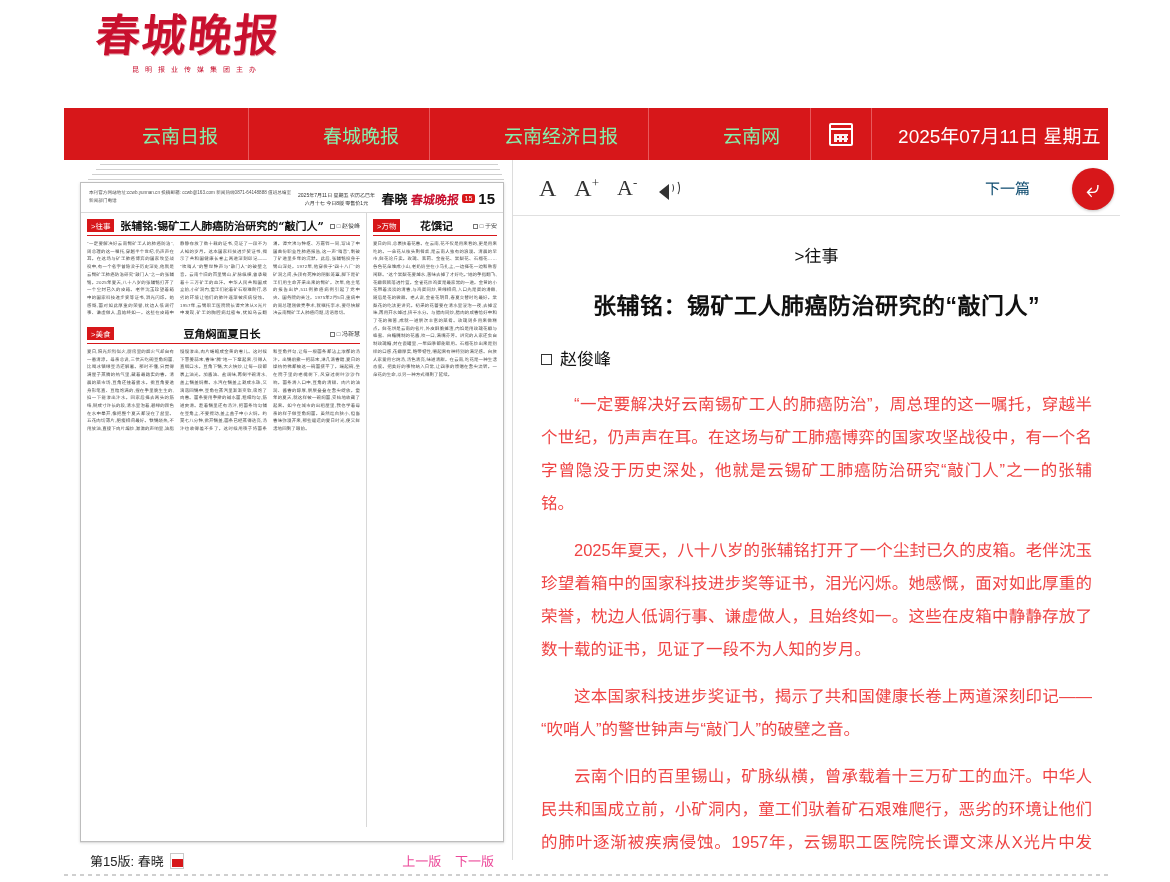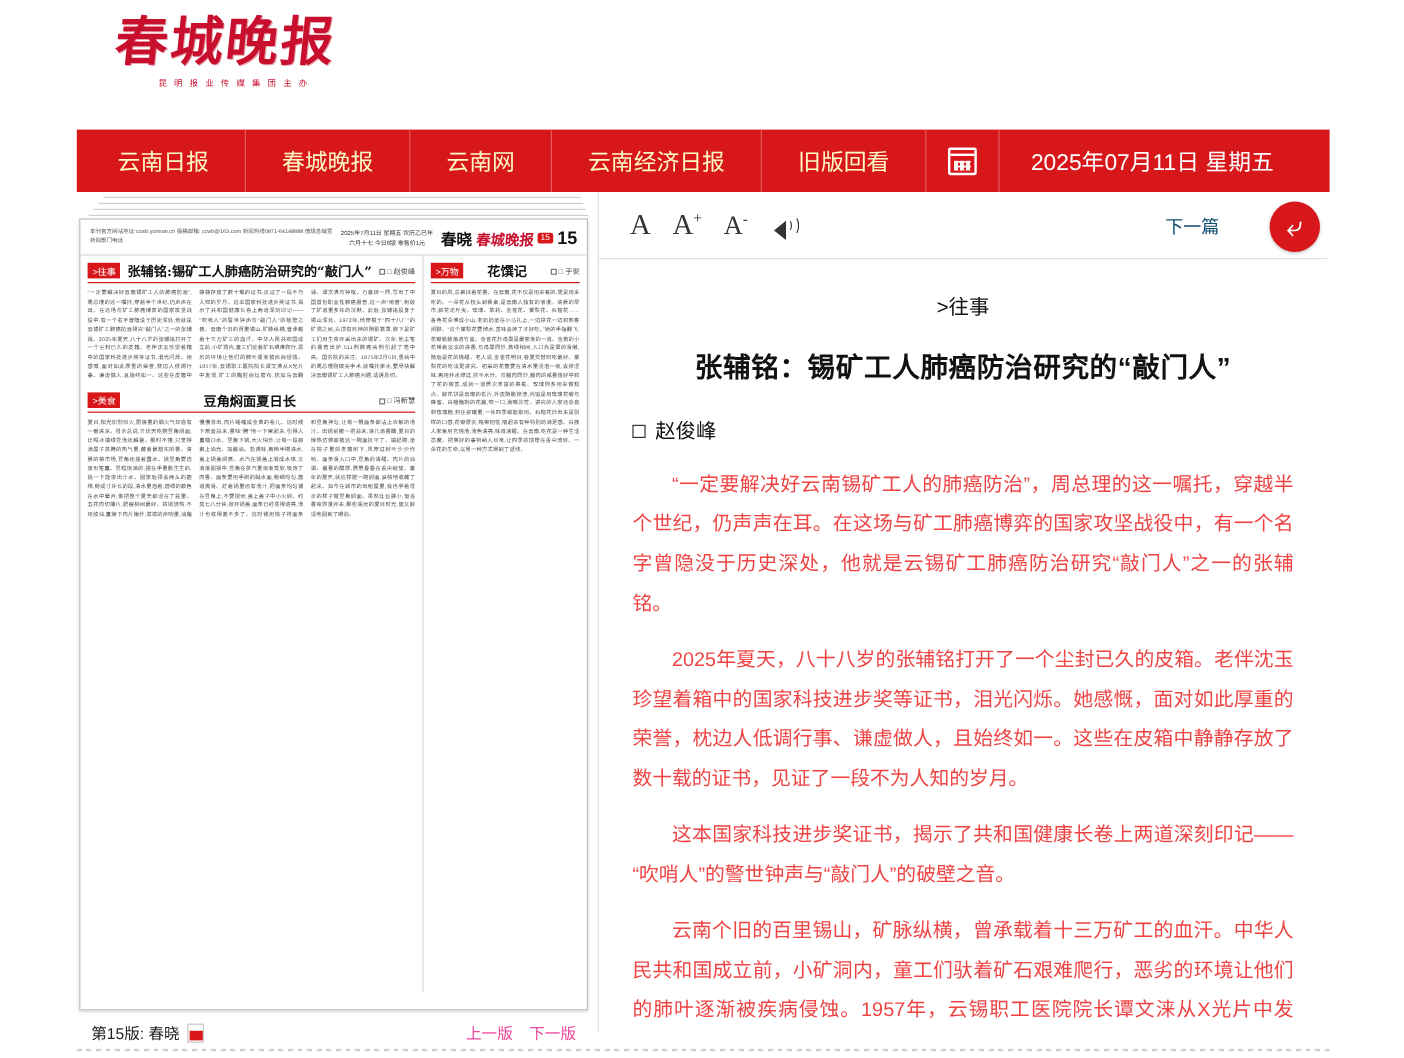--- a/index.html
+++ b/index.html
@@ -46,26 +46,27 @@
     left: 64px; top: 108px;
     width: 1044px; height: 52px;
     background: #d7171a;
     display: flex;
     align-items: stretch;
   }
   .nav-item {
     display: flex;
     align-items: center;
     justify-content: center;
-    color: #fef9c3;
+    color: #86efac;
     font-size: 19px;
     padding: 0 30px;
     border-right: 1px solid #e8595b;
     cursor: pointer;
     white-space: nowrap;
+    margin-left: 44px;
   }
   .nav-item:first-child { padding-left: 34px; }
   .nav-cal {
     display: flex; align-items: center; justify-content: center;
     padding: 0 18px;
     border-right: 1px solid #e8595b;
     cursor: pointer;
   }
   .cal-icon {
     width: 24px; height: 23px;
@@ -92,21 +93,21 @@
   .nav-date {
     display: flex; align-items: center;
     color: #fff; font-size: 19px;
     padding: 0 26px;
     white-space: nowrap;
   }
 
   
   .content {
     position: absolute;
-    left: 62px; top: 160px;
+    left: 76px; top: 160px;
     width: 1044px; height: 700px;
     display: flex;
   }
 
   
   .left-pane {
     position: relative;
     width: 436px;
     padding-top: 8px;
   }
@@ -339,23 +340,22 @@
 <div class="page">
 
   <div class="masthead">
     <div class="masthead-logo">春城晚报</div>
     <div class="masthead-sub">昆明报业传媒集团主办</div>
   </div>
 
   <div class="navbar">
     <div class="nav-item">云南日报</div>
     <div class="nav-item">春城晚报</div>
+    <div class="nav-item">云南经济日报</div>
     <div class="nav-item">云南网</div>
-    <div class="nav-item">云南经济日报</div>
-    <div class="nav-item">旧版回看</div>
     <div class="nav-cal">
       <span class="cal-icon"></span>
     </div>
     <div class="nav-date">2025年07月11日 星期五</div>
   </div>
 
   <div class="content">
 
     <div class="left-pane">
       <div class="paper-stack">

